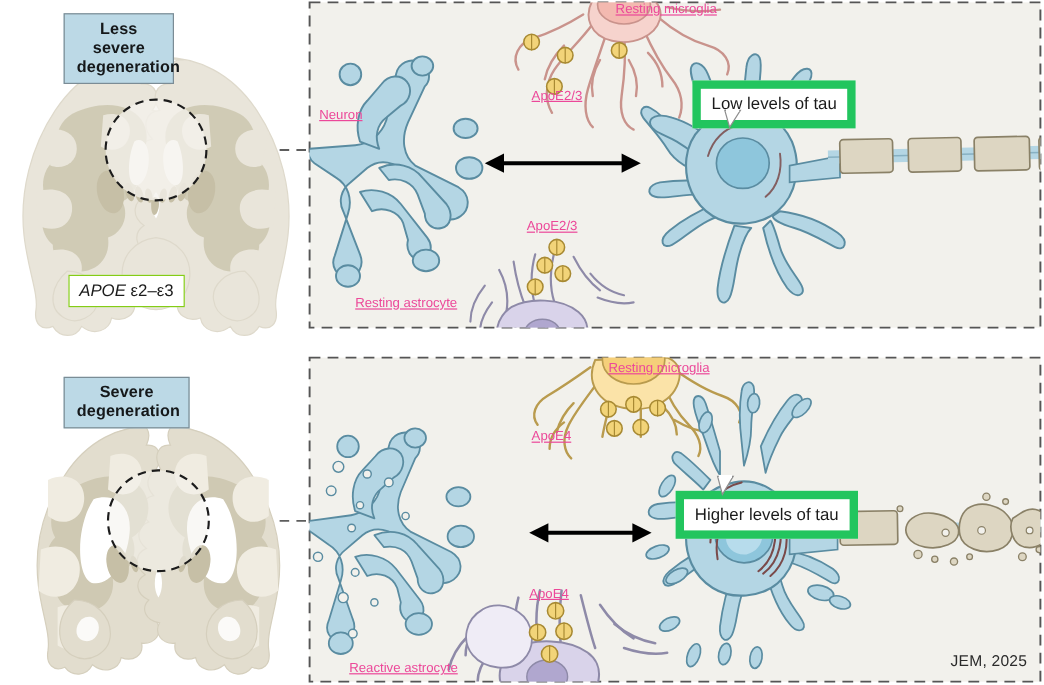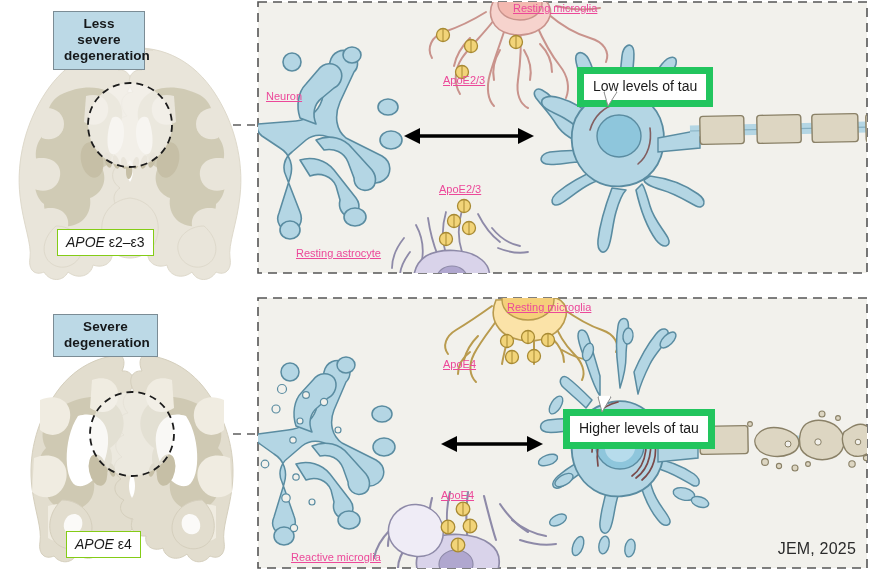--- a/index.html
+++ b/index.html
@@ -69,21 +69,21 @@
   .lbl{
     position:absolute;
     font-size:11px;
     line-height:17px;
     color:#ec4899;
     white-space:pre;
     text-decoration:underline;
   }
   #credit{
     position:absolute;right:14px;bottom:13px;
-    font-size:16px;color:#2b2b2b;letter-spacing:.2px;
+    font-size:13px;color:#2b2b2b;letter-spacing:.2px;
   }
 </style>
 </head>
 <body>
 
 <div class="figure">
 
   <svg class="layer" viewBox="0 0 870 571">
     <defs>
 
@@ -641,32 +641,29 @@
 
   <div class="badge" id="badge-bottom" style="background:#bcd9e6;">
     <span>Severe</span><br>
     <span>degeneration</span>
   </div>
 
   <div class="genotype" id="genotype-top">
     <span class="gene">APOE</span><span class="allele"> ε2–ε3</span>
   </div>
 
-  <div class="genotype" id="genotype-bottom">
-    <span class="gene">APOE</span><span class="allele"> ε4</span>
-  </div>
 
   <div class="lbl" style="left:266px;top:88px;">Neuron</div>
   <div class="lbl" style="left:513px;top:0px;">Resting microglia</div>
   <div class="lbl" style="left:296px;top:245px;text-align:center;">Resting astrocyte</div>
   <div class="lbl" style="left:443px;top:72px;">ApoE2/3</div>
   <div class="lbl" style="left:439px;top:181px;">ApoE2/3</div>
 
   <div class="lbl" style="left:507px;top:299px;">Resting microglia</div>
-  <div class="lbl" style="left:291px;top:549px;">Reactive microglia</div>
+  <div class="lbl" style="left:291px;top:549px;">Reactive astrocyte</div>
   <div class="lbl" style="left:443px;top:356px;">ApoE4</div>
   <div class="lbl" style="left:441px;top:487px;">ApoE4</div>
 
   <div class="callout" id="callout-top">Low levels of tau</div>
   <div class="callout" id="callout-bottom">Higher levels of tau</div>
 
   <svg class="layer" viewBox="0 0 870 571">
     <path d="M604 92 L 617 92 L 608 106 Z" fill="#ffffff" stroke="#8e8e8e" stroke-width="1"></path>
     <path d="M605 92 L 616 92" stroke="#ffffff" stroke-width="2.4"></path>
     <path d="M598 397 L 611 397 L 602 412 Z" fill="#ffffff" stroke="#8e8e8e" stroke-width="1"></path>

